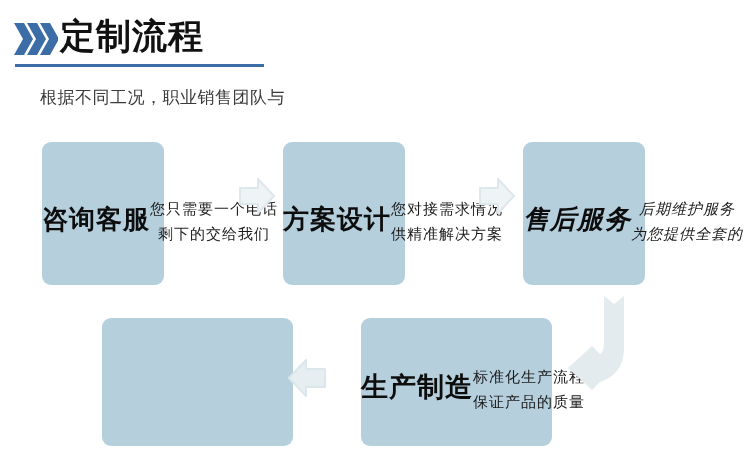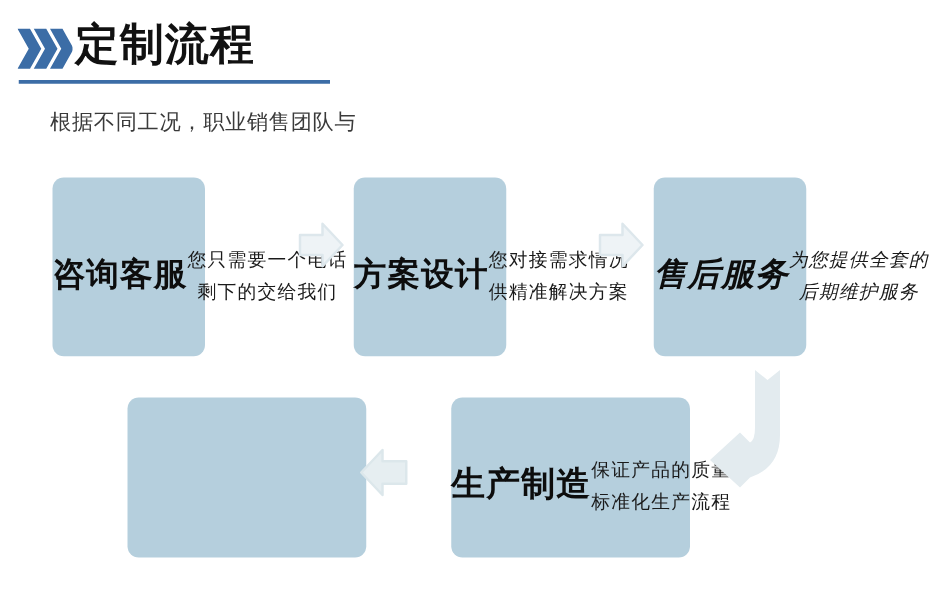--- a/index.html
+++ b/index.html
@@ -184,39 +184,39 @@
 
   <div class="arrow" id="arrow-2">
     <svg width="38" height="40" viewBox="0 0 38 40" aria-hidden="true">
       <path d="M2 12 L20 12 L20 3 L36 20 L20 37 L20 28 L2 28 Z" fill="#eef3f6" stroke="#dde7ec" stroke-width="2" stroke-linejoin="round"></path>
     </svg>
   </div>
 
   <div class="card card-top" id="card-3">
     <div class="card-title">售后服务</div>
     <div class="card-body">
+      <div>后期维护服务</div>
       <div>为您提供全套的</div>
-      <div>后期维护服务</div>
     </div>
   </div>
 
   <div class="card card-bottom" id="card-4">
   </div>
 
   <div class="arrow" id="arrow-3">
     <svg width="42" height="44" viewBox="0 0 42 44" aria-hidden="true">
       <path d="M39 13 L20 13 L20 4 L3 22 L20 40 L20 31 L39 31 Z" fill="#e6eef1" stroke="#dce7eb" stroke-width="2" stroke-linejoin="round"></path>
     </svg>
   </div>
 
   <div class="card card-bottom" id="card-5">
     <div class="card-title">生产制造</div>
     <div class="card-body">
+      <div>标准化生产流程</div>
       <div>保证产品的质量</div>
-      <div>标准化生产流程</div>
     </div>
   </div>
 
   <div class="arrow" id="arrow-4">
     <svg width="92" height="106" viewBox="0 0 92 106" aria-hidden="true">
       <path d="M58 2
                L58 10 L68 18 L78 10 L78 2
                L78 62
                Q78 88 54 96
                L46 104

